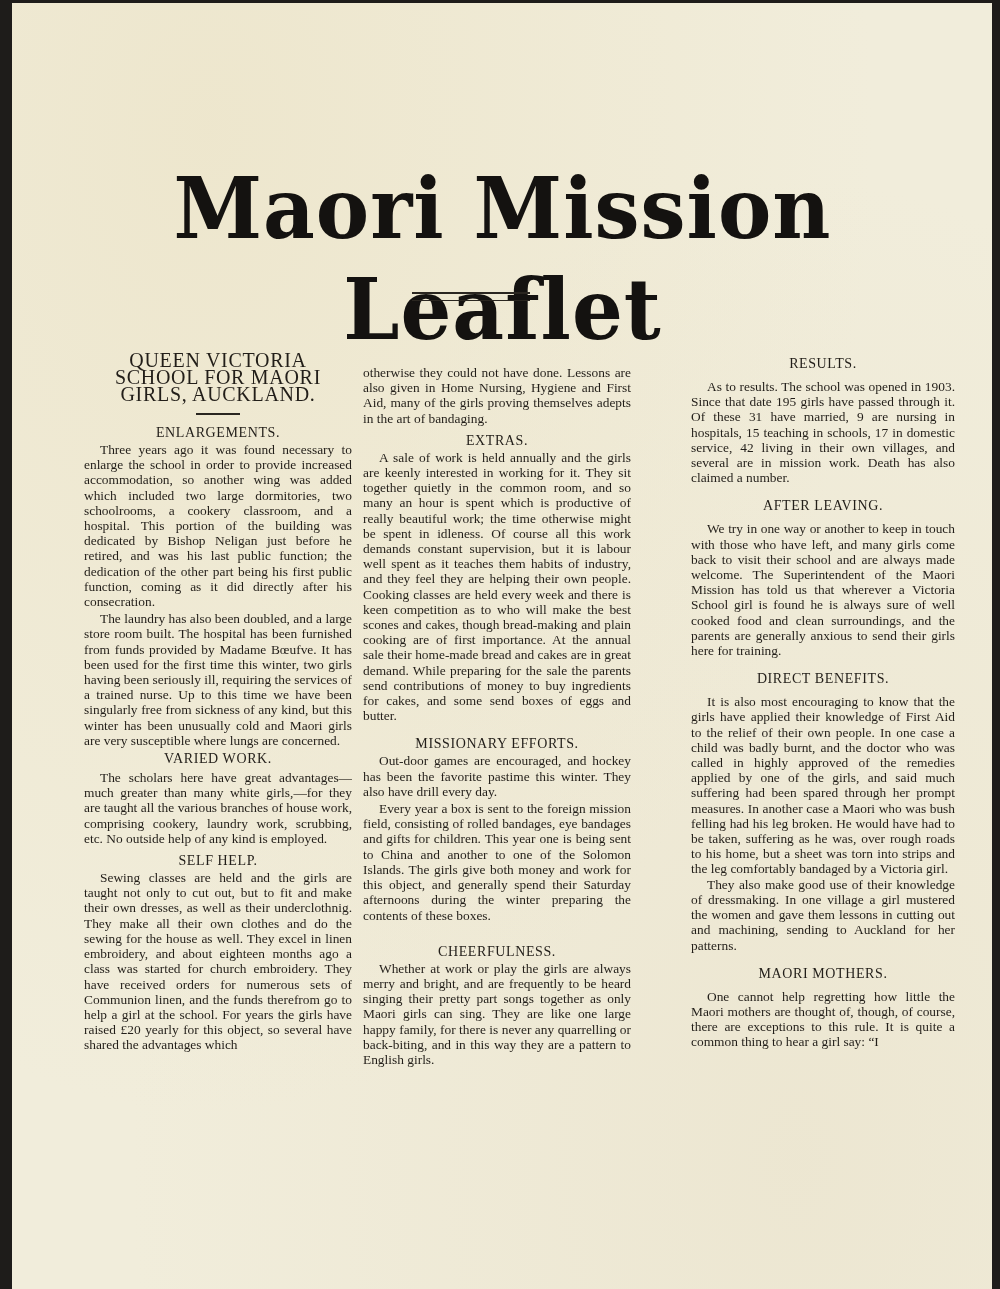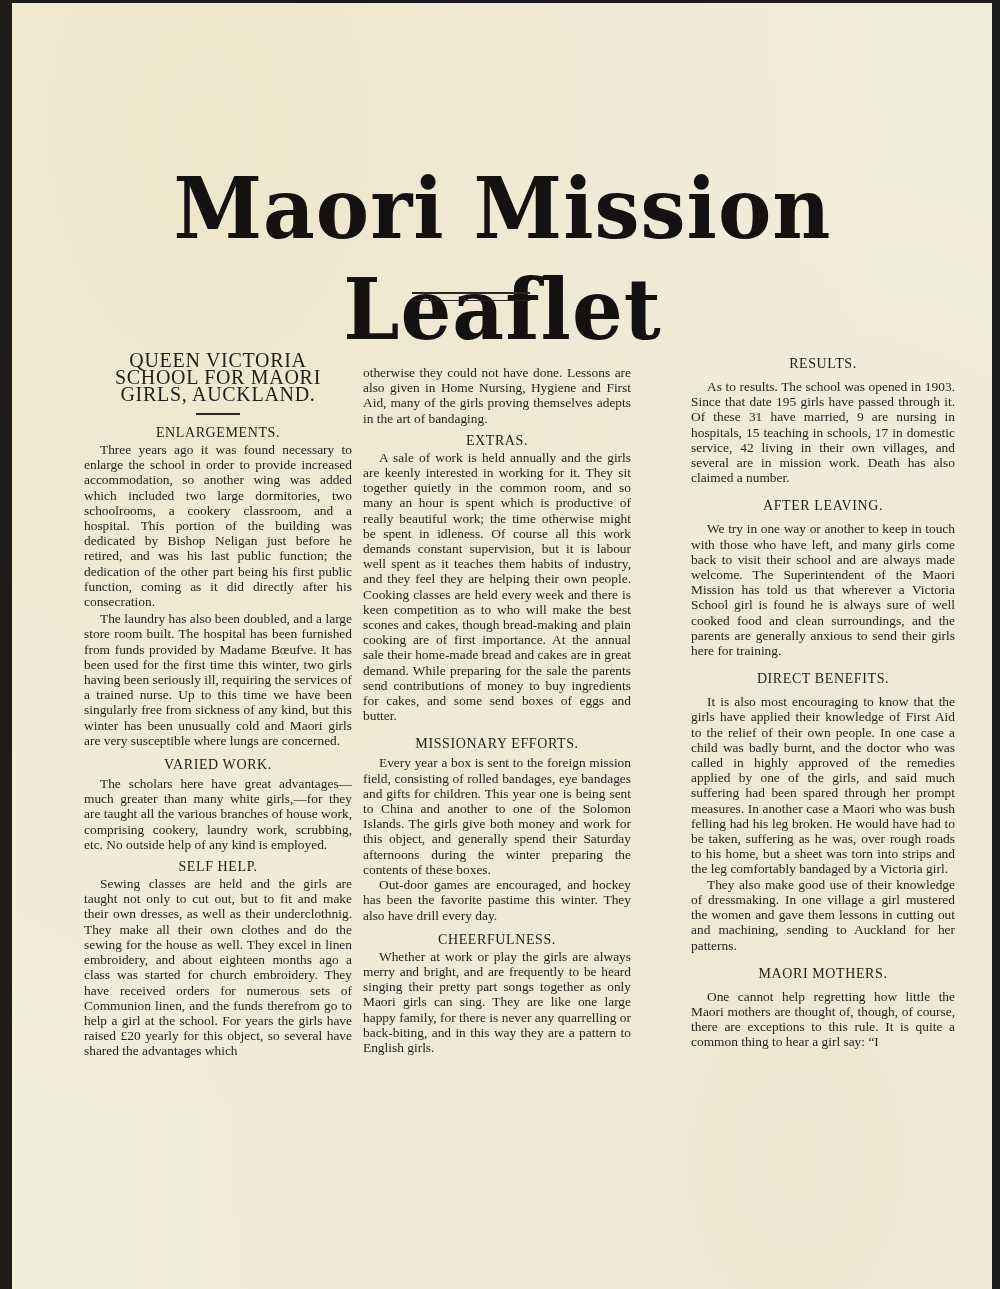--- a/index.html
+++ b/index.html
@@ -63,34 +63,34 @@
 
   <div class="masthead">Maori Mission Leaflet</div>
   <div class="rule"></div>
 
   <div class="col c1">
     <h1>QUEEN VICTORIA SCHOOL FOR MAORI GIRLS, AUCKLAND.</h1>
     <div class="shortrule"></div>
     <h2>ENLARGEMENTS.</h2>
     <p>Three years ago it was found necessary to enlarge the school in order to provide increased accommodation, so another wing was added which included two large dormitories, two schoolrooms, a cookery classroom, and a hospital. This portion of the building was dedicated by Bishop Neligan just before he retired, and was his last public function; the dedication of the other part being his first public function, coming as it did directly after his consecration.</p>
     <p style="margin-top:2px">The laundry has also been doubled, and a large store room built. The hospital has been furnished from funds provided by Madame Bœufve. It has been used for the first time this winter, two girls having been seriously ill, requiring the services of a trained nurse. Up to this time we have been singularly free from sickness of any kind, but this winter has been unusually cold and Maori girls are very susceptible where lungs are concerned.</p>
-    <h2 style="margin-top:8px">VARIED WORK.</h2>
+    <h2 style="margin-top:2px">VARIED WORK.</h2>
     <p style="margin-top:2px">The scholars here have great advantages—much greater than many white girls,—for they are taught all the various branches of house work, comprising cookery, laundry work, scrubbing, etc. No outside help of any kind is employed.</p>
     <h2 style="margin-top:6px">SELF HELP.</h2>
     <p>Sewing classes are held and the girls are taught not only to cut out, but to fit and make their own dresses, as well as their underclothnig. They make all their own clothes and do the sewing for the house as well. They excel in linen embroidery, and about eighteen months ago a class was started for church embroidery. They have received orders for numerous sets of Communion linen, and the funds therefrom go to help a girl at the school. For years the girls have raised £20 yearly for this object, so several have shared the advantages which</p>
   </div>
 
   <div class="col c2">
     <p class="noind">otherwise they could not have done. Lessons are also given in Home Nursing, Hygiene and First Aid, many of the girls proving themselves adepts in the art of bandaging.</p>
     <h2 style="margin-top:6px">EXTRAS.</h2>
     <p>A sale of work is held annually and the girls are keenly interested in working for it. They sit together quietly in the common room, and so many an hour is spent which is productive of really beautiful work; the time otherwise might be spent in idleness. Of course all this work demands constant supervision, but it is labour well spent as it teaches them habits of industry, and they feel they are helping their own people. Cooking classes are held every week and there is keen competition as to who will make the best scones and cakes, though bread-making and plain cooking are of first importance. At the annual sale their home-made bread and cakes are in great demand. While preparing for the sale the parents send contributions of money to buy ingredients for cakes, and some send boxes of eggs and butter.</p>
     <h2 style="margin-top:12px">MISSIONARY EFFORTS.</h2>
+    <p>Out-door games are encouraged, and hockey has been the favorite pastime this winter. They also have drill every day.</p>
     <p style="margin-top:2px">Every year a box is sent to the foreign mission field, consisting of rolled bandages, eye bandages and gifts for children. This year one is being sent to China and another to one of the Solomon Islands. The girls give both money and work for this object, and generally spend their Saturday afternoons during the winter preparing the contents of these boxes.</p>
-    <p>Out-door games are encouraged, and hockey has been the favorite pastime this winter. They also have drill every day.</p>
-    <h2 style="margin-top:8px">CHEERFULNESS.</h2>
+    <h2 style="margin-top:20px">CHEERFULNESS.</h2>
     <p>Whether at work or play the girls are always merry and bright, and are frequently to be heard singing their pretty part songs together as only Maori girls can sing. They are like one large happy family, for there is never any quarrelling or back-biting, and in this way they are a pattern to English girls.</p>
   </div>
 
   <div class="col c3">
     <h2>RESULTS.</h2>
     <p style="margin-top:6px">As to results. The school was opened in 1903. Since that date 195 girls have passed through it. Of these 31 have married, 9 are nursing in hospitals, 15 teaching in schools, 17 in domestic service, 42 living in their own villages, and several are in mission work. Death has also claimed a number.</p>
     <h2 style="margin-top:12px">AFTER LEAVING.</h2>
     <p style="margin-top:6px">We try in one way or another to keep in touch with those who have left, and many girls come back to visit their school and are always made welcome. The Superintendent of the Maori Mission has told us that wherever a Victoria School girl is found he is always sure of well cooked food and clean surroundings, and the parents are generally anxious to send their girls here for training.</p>
     <h2 style="margin-top:12px">DIRECT BENEFITS.</h2>
     <p style="margin-top:6px">It is also most encouraging to know that the girls have applied their knowledge of First Aid to the relief of their own people. In one case a child was badly burnt, and the doctor who was called in highly approved of the remedies applied by one of the girls, and said much suffering had been spared through her prompt measures. In another case a Maori who was bush felling had his leg broken. He would have had to be taken, suffering as he was, over rough roads to his home, but a sheet was torn into strips and the leg comfortably bandaged by a Victoria girl.</p>

